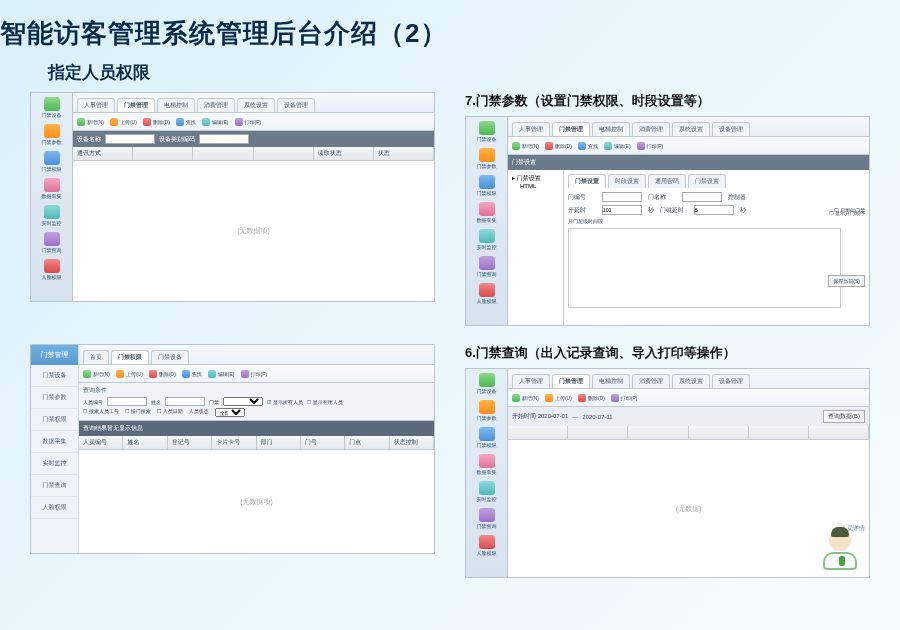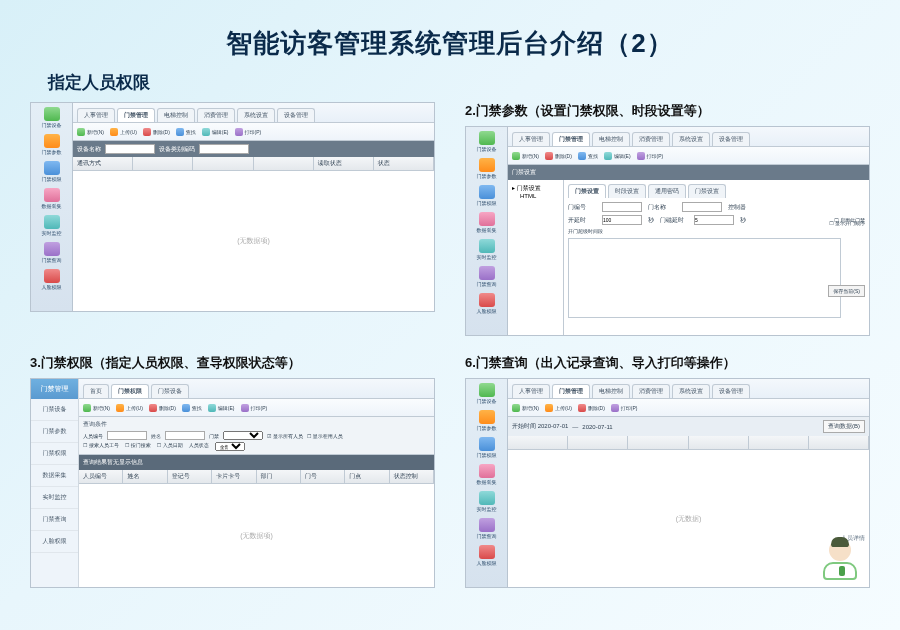--- a/index.html
+++ b/index.html
@@ -4,25 +4,25 @@
 <style>
 * { margin: 0; padding: 0; box-sizing: border-box; }
 body {
   width: 900px; height: 630px;
   background: linear-gradient(135deg, #d8f0f8 0%, #e8f6fc 40%, #f5fcff 100%);
   font-family: "Microsoft YaHei", sans-serif;
   overflow: hidden;
   position: relative;
 }
 .page-title {
-  text-align: center;
+  text-align: left;
   font-size: 26px;
   font-weight: 900;
   color: #0a2a4a;
-  padding-top: 26px;
+  padding-top: 16px;
   letter-spacing: 1px;
 }
 .section-title {
   font-size: 17px;
   font-weight: 900;
   color: #0a2a4a;
   margin: 10px 0 8px 48px;
 }
 .grid {
   display: grid;
@@ -223,21 +223,21 @@
           <div class="th">状态</div>
         </div>
         <div class="content">
           <div class="placeholder-txt">(无数据项)</div>
         </div>
       </div>
     </div>
   </div>
 
   <div class="cell">
-    <div class="cap">2.门禁参数（设置门禁权限、时段设置等）</div>
+    <div class="cap">7.门禁参数（设置门禁权限、时段设置等）</div>
     <div class="shot">
       <div class="sidebar">
         <div class="side-ico">
             <div class="blob c-green"></div>
             <div class="lbl">门禁设备</div>
           </div>
         <div class="side-ico">
             <div class="blob c-orange"></div>
             <div class="lbl">门禁参数</div>
           </div>
@@ -329,21 +329,20 @@
             <div class="big-textarea"></div>
             <div style="position:absolute; right:4px; top:40px; font-size:5px;">☐ <span>显示开门顺序</span></div>
             <div style="position:absolute; right:4px; bottom:38px; border:1px solid #aaa; padding:2px 4px; font-size:5px; background:#f4f4f4;">保存当前(S)</div>
           </div>
         </div>
       </div>
     </div>
   </div>
 
   <div class="cell">
-    <div class="cap">3.门禁权限（指定人员权限、查导权限状态等）</div>
     <div class="shot">
       <div class="subnav-col">
         <div class="subnav-head">门禁管理</div>
         <div class="subnav-item">门禁设备</div>
         <div class="subnav-item">门禁参数</div>
         <div class="subnav-item">门禁权限</div>
         <div class="subnav-item">数据采集</div>
         <div class="subnav-item">实时监控</div>
         <div class="subnav-item">门禁查询</div>
         <div class="subnav-item">人脸权限</div>

